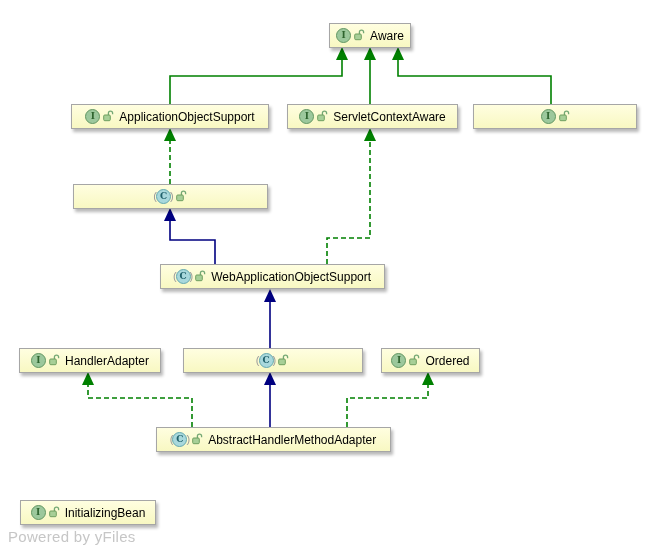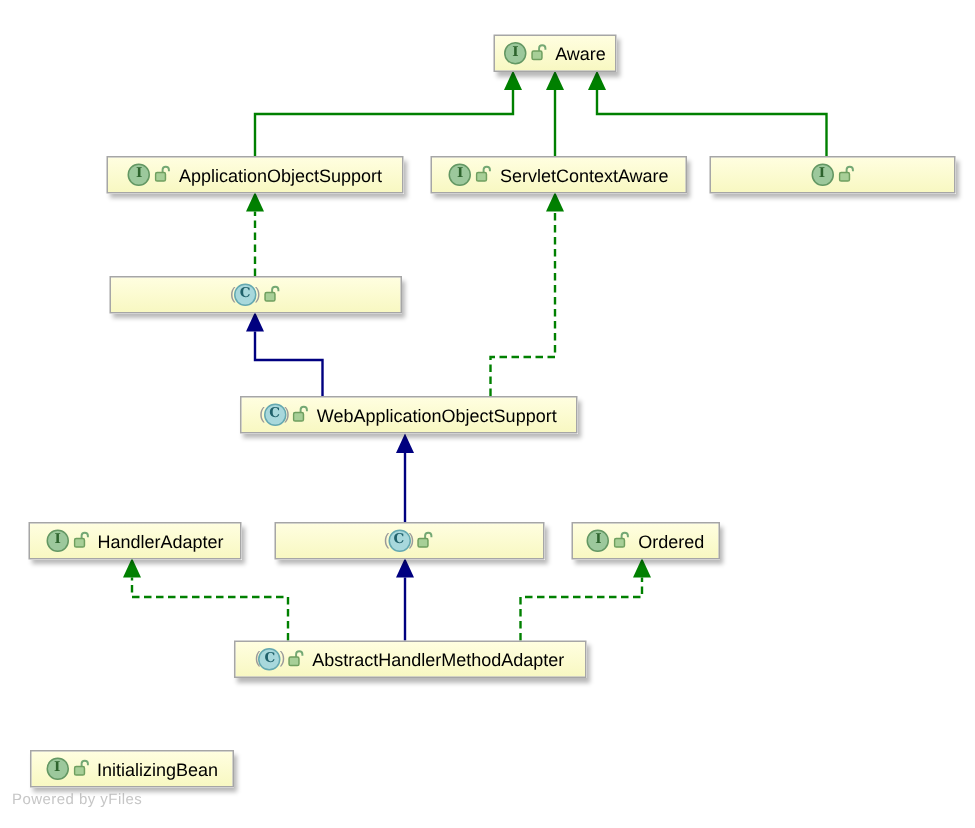--- a/index.html
+++ b/index.html
@@ -13,21 +13,21 @@
         box-sizing:border-box;font-size:12px;color:#000;white-space:nowrap;cursor:default;}
   .lbl{padding-left:2px;}
   .ic{width:13px;height:13px;border-radius:50%;display:inline-flex;align-items:center;
       justify-content:center;flex:0 0 auto;
       font-family:"DejaVu Serif",serif;font-weight:bold;font-size:9px;line-height:1;}
   .ic.iface{background:#9cc89c;border:1px solid #639763;color:#2e642e;}
   .ic.cls{background:#a8d8dc;border:1px solid #64a8b0;color:#20616b;}
   .absico{display:inline-flex;align-items:center;flex:0 0 auto;}
   .paren{color:#9a9a9a;font-size:11px;line-height:1;margin:0 -1px;}
   .lock{flex:0 0 auto;margin-top:-2px;}
-  #watermark{position:absolute;left:8px;top:528px;font-size:10px;color:#c6c6c6;
+  #watermark{position:absolute;left:8px;top:528px;font-size:15px;color:#c6c6c6;
              letter-spacing:0.3px;}
 </style>
 </head>
 <body>
 
 <div id="canvas">
   <svg id="edges" width="650" height="552" viewBox="0 0 650 552" xmlns="http://www.w3.org/2000/svg">
       <polyline points="170,104 170,76 342,76 342,60" fill="none" stroke="#008000" stroke-width="1.6"></polyline>
       <polygon points="342,47 348,60 336,60" fill="#008000"></polygon>
       <polyline points="370,104 370,60" fill="none" stroke="#008000" stroke-width="1.6"></polyline>

